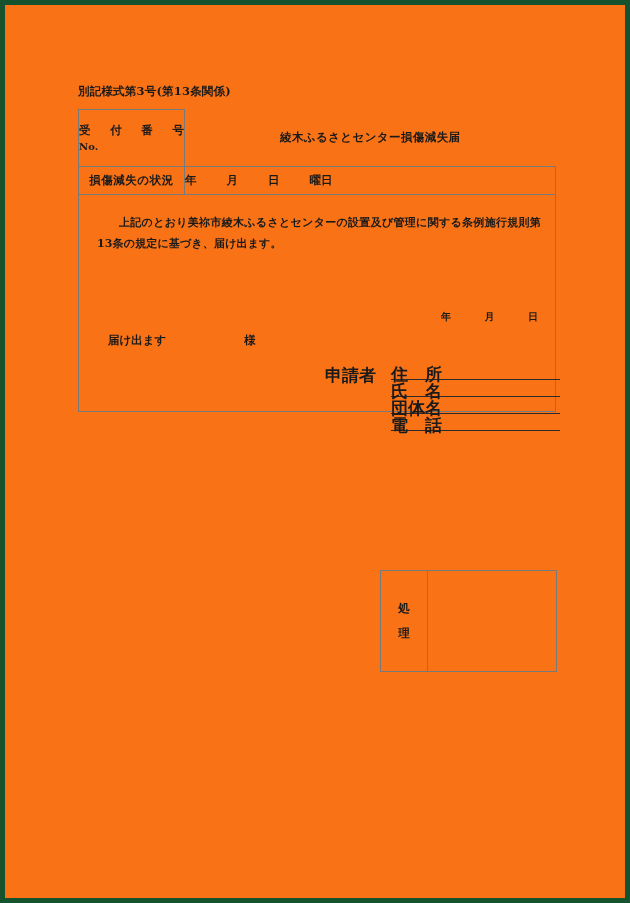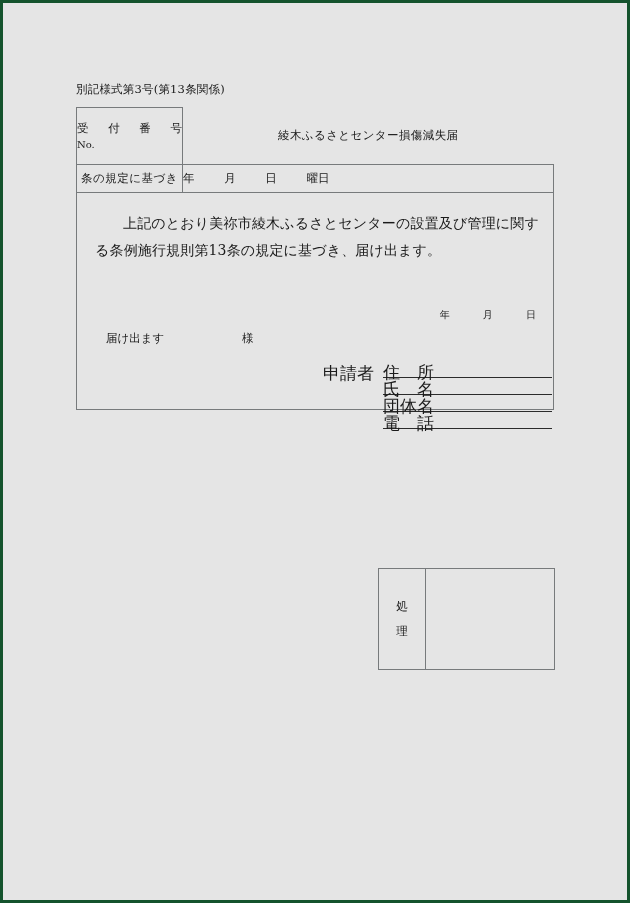--- a/index.html
+++ b/index.html
@@ -12,24 +12,25 @@
     height: 903px;
     position: relative;
     font-family: "DejaVu Serif", "Liberation Serif", serif;
     color: #1a1a1a;
     -webkit-font-smoothing: antialiased;
   }
 
   .page {
     position: absolute;
     inset: 0;
-    background: #e5e5e5;
-    border: 3px solid #14532d;
+    background: #f97316;
+    border: 5px solid #14532d;
     box-sizing: border-box;
     overflow: hidden;
+    font-weight: bold;
   }
 
   
   .form-no {
     position: absolute;
     left: 73px;
     top: 79px;
     font-size: 11.5px;
     letter-spacing: 0.2px;
     white-space: nowrap;
@@ -116,21 +117,21 @@
   .stmt-body {
     position: relative;
     width: 100%;
     height: 100%;
   }
   .stmt-para {
     position: absolute;
     left: 18px;
     right: 14px;
     top: 17px;
-    font-size: 14px;
+    font-size: 11px;
     line-height: 1.95;
     text-indent: 2em;
     text-align: justify;
     letter-spacing: 0.15px;
   }
   .stmt-date {
     position: absolute;
     right: 17px;
     top: 115px;
     font-size: 10px;
@@ -152,21 +153,21 @@
     top: 168px;
     display: flex;
     align-items: flex-start;
     font-size: 17px;
   }
   .applicant-label {
     padding-top: 1px;
     white-space: nowrap;
   }
   .applicant-fields {
-    margin-left: 9px;
+    margin-left: 15px;
   }
   .afield {
     display: flex;
     align-items: baseline;
     width: 169px;
     border-bottom: 1px solid #2b2b2b;
     height: 17px;
     box-sizing: border-box;
   }
   .afield .nm {
@@ -226,21 +227,21 @@
             <span>号</span>
           </div>
           <div class="receipt-no">No.</div>
         </td>
         <td class="cell-title">
           <span>綾木ふるさとセンター損傷減失届</span>
         </td>
       </tr>
 
       <tr>
-        <td class="cell-cause-label">条の規定に基づき</td>
+        <td class="cell-cause-label">損傷減失の状況</td>
         <td class="cell-cause-value">
           <span>年</span>
           <span>月</span>
           <span>日</span>
           <span>曜日</span>
         </td>
       </tr>
 
 
       <tr>

